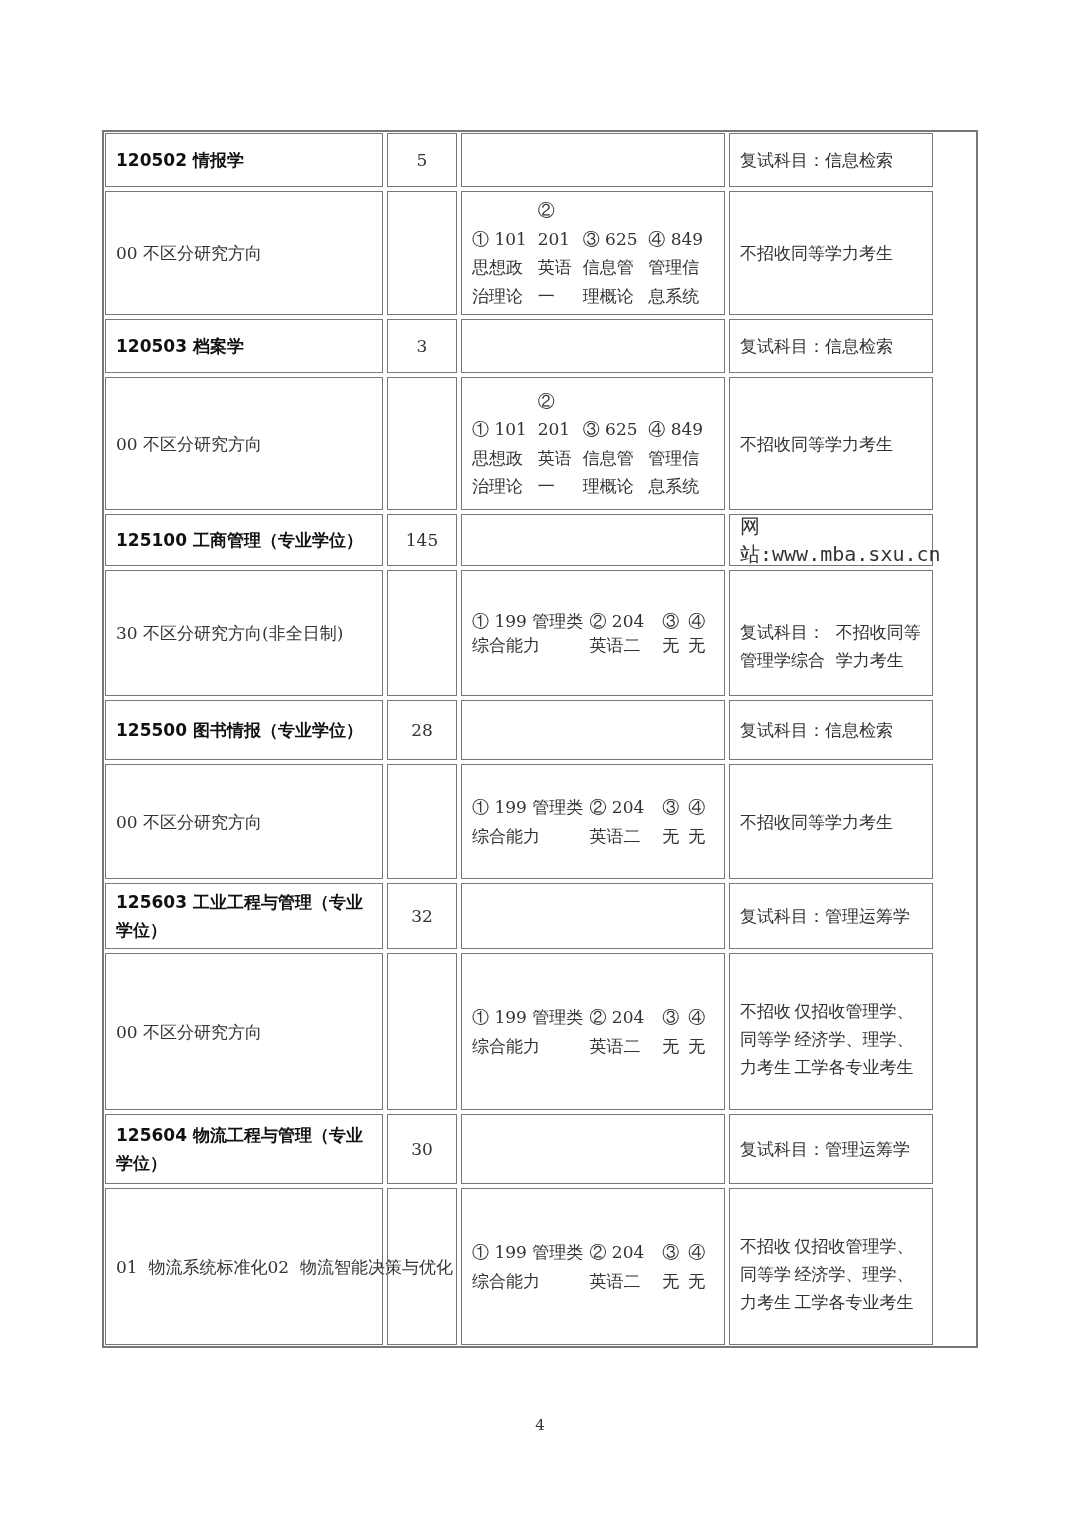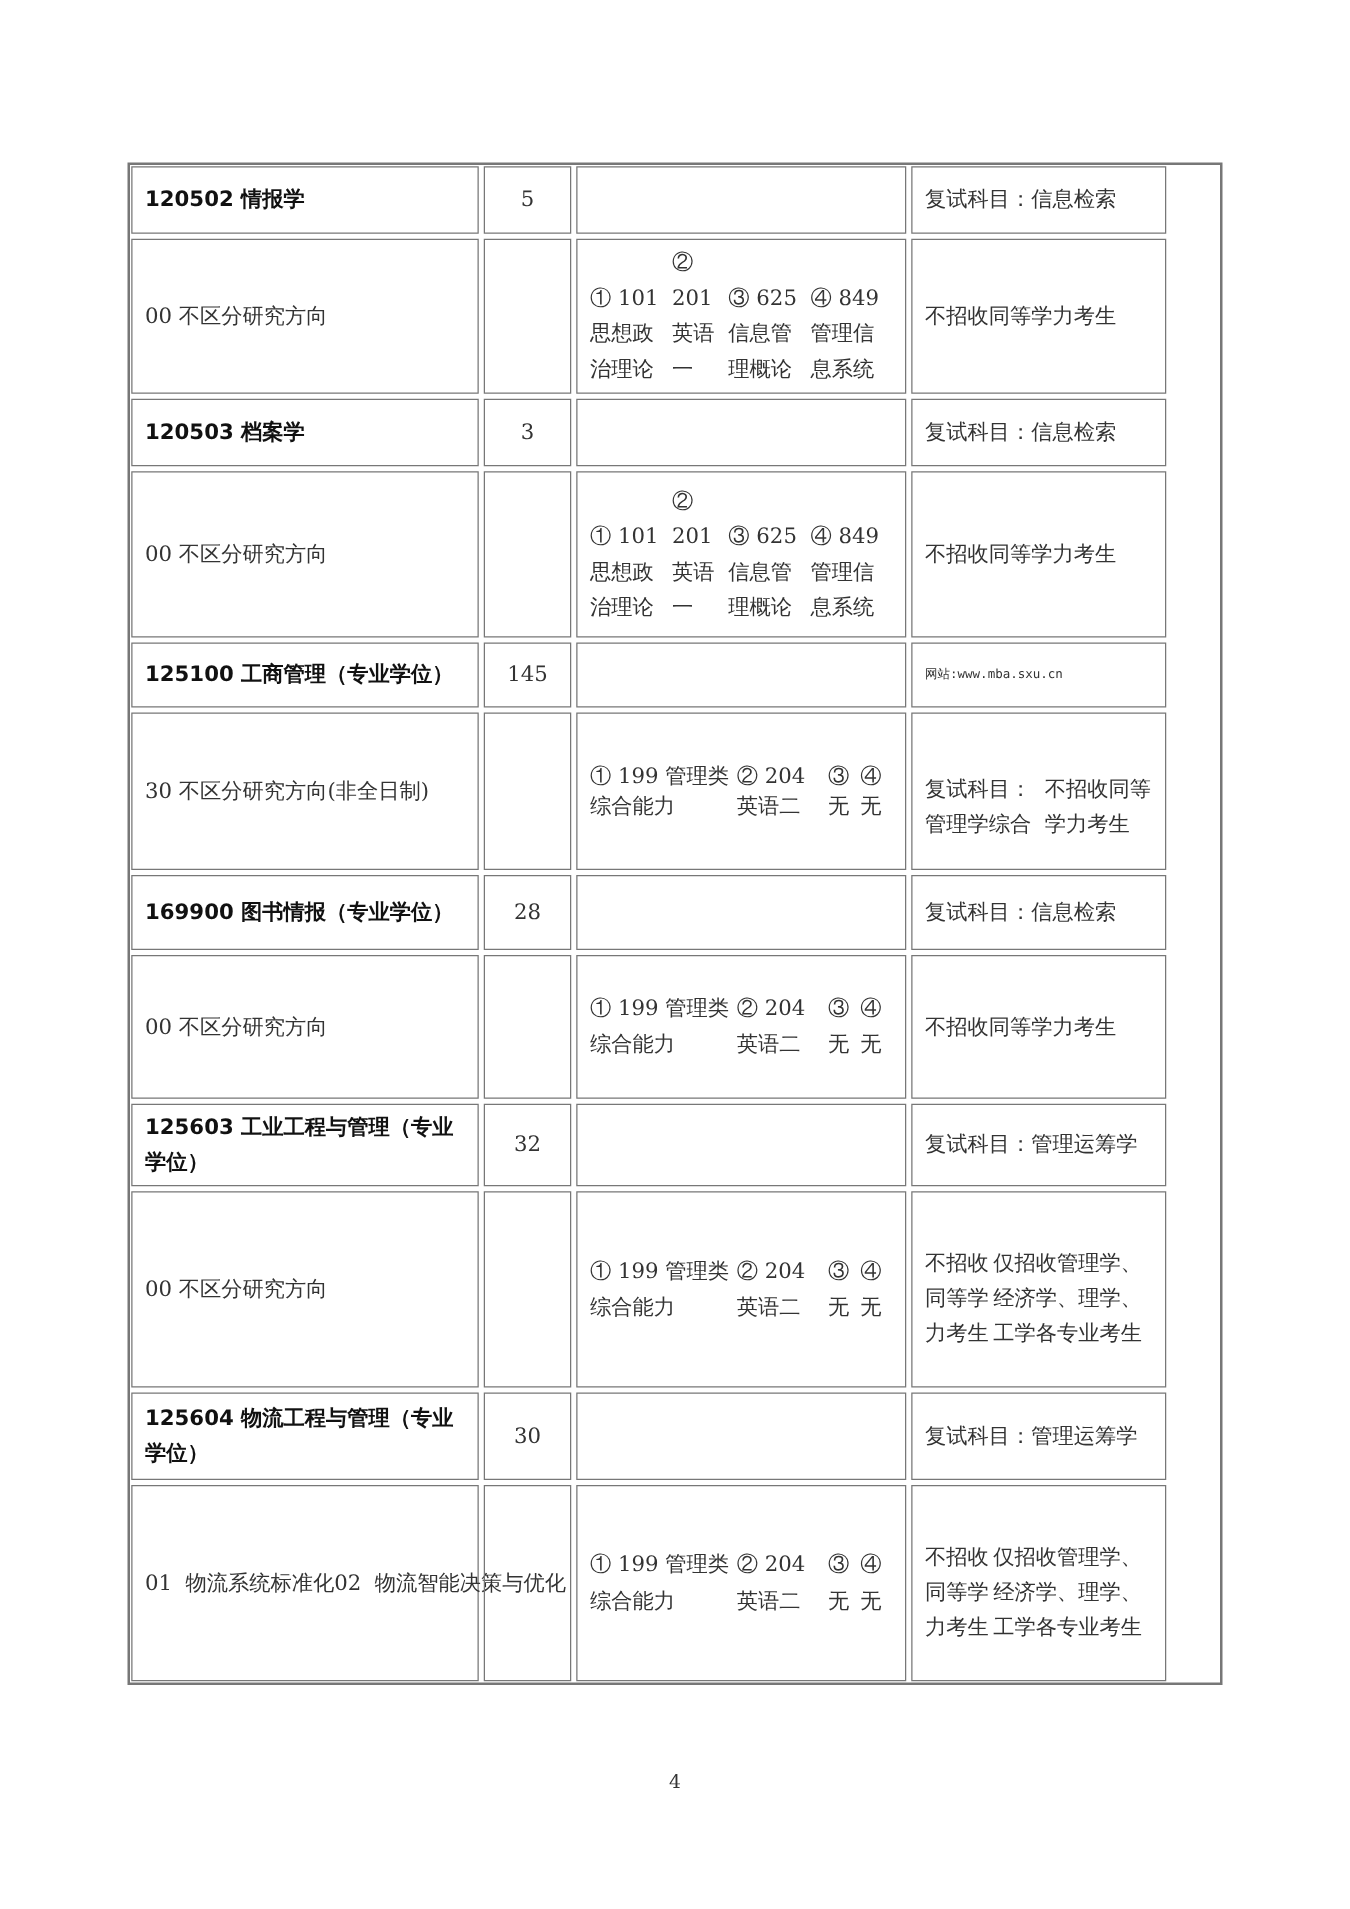--- a/index.html
+++ b/index.html
@@ -67,21 +67,21 @@
           <span class="subj">④ 849 管理信息系统</span>
         </div>
       </div>
       <div class="cell c4">不招收同等学力考生</div>
     </div>
 
     <div class="row" style="height:52px">
       <div class="cell c1 bold">125100 工商管理（专业学位）</div>
       <div class="cell c2">145</div>
       <div class="cell c3"></div>
-      <div class="cell c4" style="font-family:'DejaVu Sans Mono','Liberation Mono',monospace;font-size:10px;">网站:www.mba.sxu.cn</div>
+      <div class="cell c4" style="font-family:'DejaVu Sans Mono','Liberation Mono',monospace;font-size:20px;">网站:www.mba.sxu.cn</div>
     </div>
 
     <div class="row" style="height:126px">
       <div class="cell c1">30 不区分研究方向(非全日制)</div>
       <div class="cell c2"></div>
       <div class="cell c3">
         <div class="stack">
           <span class="subj tight">① 199 管理类综合能力</span>
           <span class="subj tight">② 204 英语二</span>
           <span class="subj tight">③ 无</span>
@@ -90,21 +90,21 @@
       </div>
       <div class="cell c4">
         <div class="stack">
           <span>复试科目：管理学综合</span>
           <span class="note-gap">不招收同等学力考生</span>
         </div>
       </div>
     </div>
 
     <div class="row" style="height:60px">
-      <div class="cell c1 bold">169900 图书情报（专业学位）</div>
+      <div class="cell c1 bold">125500 图书情报（专业学位）</div>
       <div class="cell c2">28</div>
       <div class="cell c3"></div>
       <div class="cell c4">复试科目：信息检索</div>
     </div>
 
     <div class="row" style="height:115px">
       <div class="cell c1">00 不区分研究方向</div>
       <div class="cell c2"></div>
       <div class="cell c3">
         <div class="stack">

